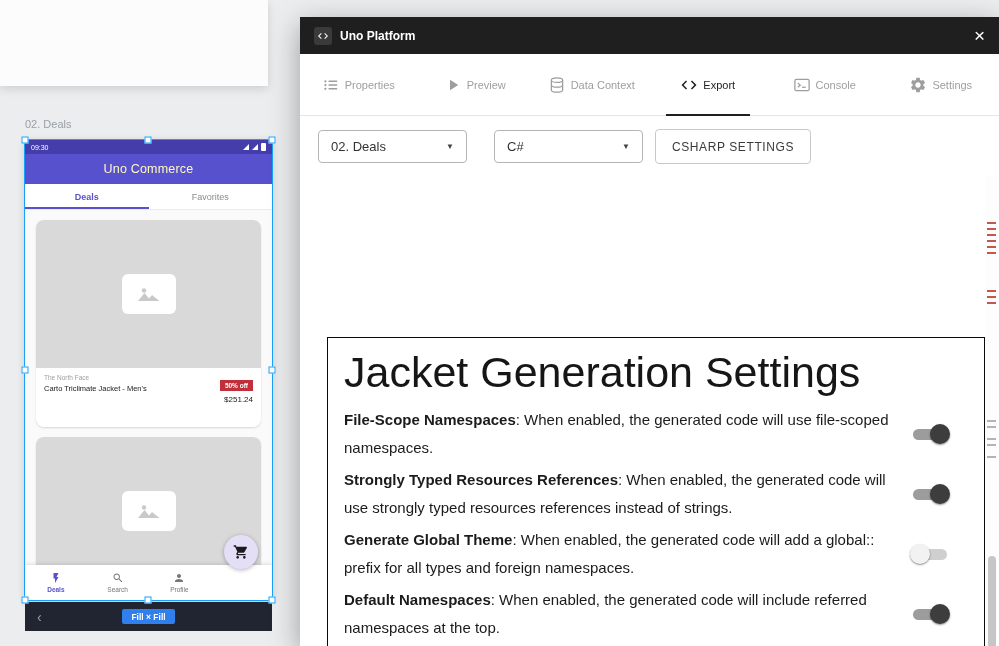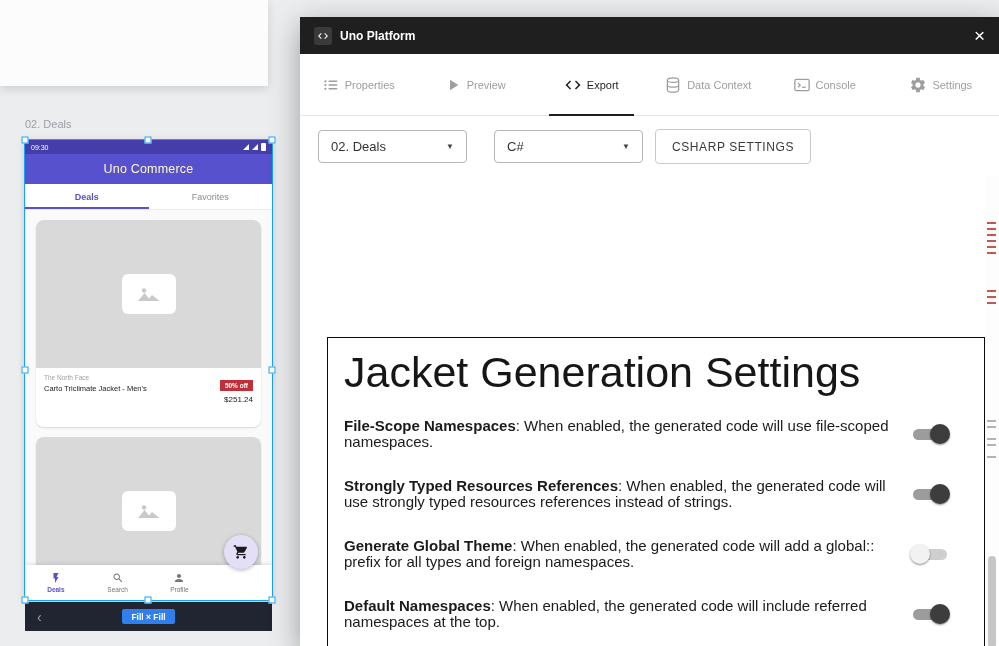--- a/index.html
+++ b/index.html
@@ -70,21 +70,21 @@
   .rightstrip{position:absolute;right:0;top:0;bottom:0;width:14px;background:#fdfdfd}
   .mm{position:absolute;left:2px;width:9px;height:2px}
   .mm-red{background:#c9564a}
   .mm-gray{background:#b3b3b3}
   .scroll-thumb{position:absolute;left:3px;width:8px;border-radius:4px;background:#c6c6c6;top:380px;height:92px;cursor:pointer}
 
   
   .modal{position:absolute;left:27px;top:161px;width:658px;height:382px;background:#fff;border:1px solid #0a0a0a;z-index:5;padding:8px 16px 0}
   .mtitle{font-size:43px;font-weight:400;color:#161616;line-height:1.12;margin:2px 0 8px;white-space:nowrap}
   .setting-row{height:60px;display:flex;align-items:center;justify-content:space-between;padding-right:18px}
-  .setting-text{width:548px;font-size:15px;line-height:16px;color:#1b1b1b}
+  .setting-text{width:548px;font-size:15px;line-height:28px;color:#1b1b1b}
   .setting-text b{font-weight:700}
   .switch{position:relative;width:40px;height:20px;flex:0 0 auto;cursor:pointer}
   .switch .track{position:absolute;left:3px;top:4.5px;width:34px;height:11px;border-radius:6px;background:#cfcfcf}
   .switch .thumb{position:absolute;left:0;top:0;width:20px;height:20px;border-radius:50%;background:#f2f2f2;box-shadow:0 1px 2px rgba(0,0,0,.45)}
   .switch.on .track{background:#9c9c9c}
   .switch.on .thumb{left:20px;background:#3d3d3d}
 </style>
 </head>
 <body>
 
@@ -209,33 +209,33 @@
             <rect x="8.5" y="16" width="12" height="2" rx="1"></rect>
           </svg>
         <span class="tlabel">Properties</span>
       </div>
       <div class="wtab">
         <svg width="18" height="18" viewBox="0 0 24 24" fill="currentColor">
             <path d="M8 5v14l11-7z"></path>
           </svg>
         <span class="tlabel">Preview</span>
       </div>
-      <div class="wtab active">
-        <svg width="18" height="18" viewBox="0 0 24 24" fill="currentColor">
-            <path d="M9.4 16.6 4.8 12l4.6-4.6L8 6l-6 6 6 6 1.4-1.4zm5.2 0 4.6-4.6-4.6-4.6L16 6l6 6-6 6-1.4-1.4z"></path>
-          </svg>
-        <span class="tlabel">Export</span>
-      </div>
       <div class="wtab">
         <svg width="18" height="18" viewBox="0 0 24 24" fill="none" stroke="currentColor" stroke-width="1.7">
             <ellipse cx="12" cy="5.5" rx="7.5" ry="2.9"></ellipse>
             <path d="M4.5 5.5v6.5c0 1.6 3.36 2.9 7.5 2.9s7.5-1.3 7.5-2.9V5.5"></path>
             <path d="M4.5 12v6.5c0 1.6 3.36 2.9 7.5 2.9s7.5-1.3 7.5-2.9V12"></path>
           </svg>
         <span class="tlabel">Data Context</span>
+      </div>
+      <div class="wtab active">
+        <svg width="18" height="18" viewBox="0 0 24 24" fill="currentColor">
+            <path d="M9.4 16.6 4.8 12l4.6-4.6L8 6l-6 6 6 6 1.4-1.4zm5.2 0 4.6-4.6-4.6-4.6L16 6l6 6-6 6-1.4-1.4z"></path>
+          </svg>
+        <span class="tlabel">Export</span>
       </div>
       <div class="wtab">
         <svg width="18" height="18" viewBox="0 0 24 24" fill="none" stroke="currentColor" stroke-width="1.7">
             <rect x="2.5" y="4.5" width="19" height="15" rx="2"></rect>
             <path d="M6.5 9.5l3.2 2.7-3.2 2.7"></path>
             <path d="M12 15h5"></path>
           </svg>
         <span class="tlabel">Console</span>
       </div>
       <div class="wtab">

